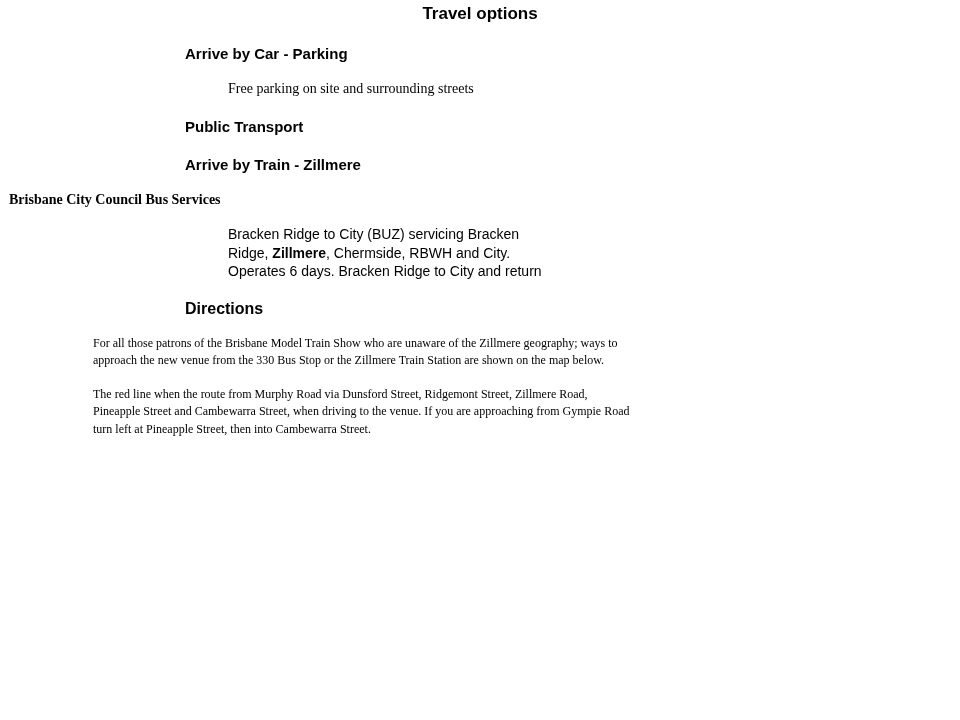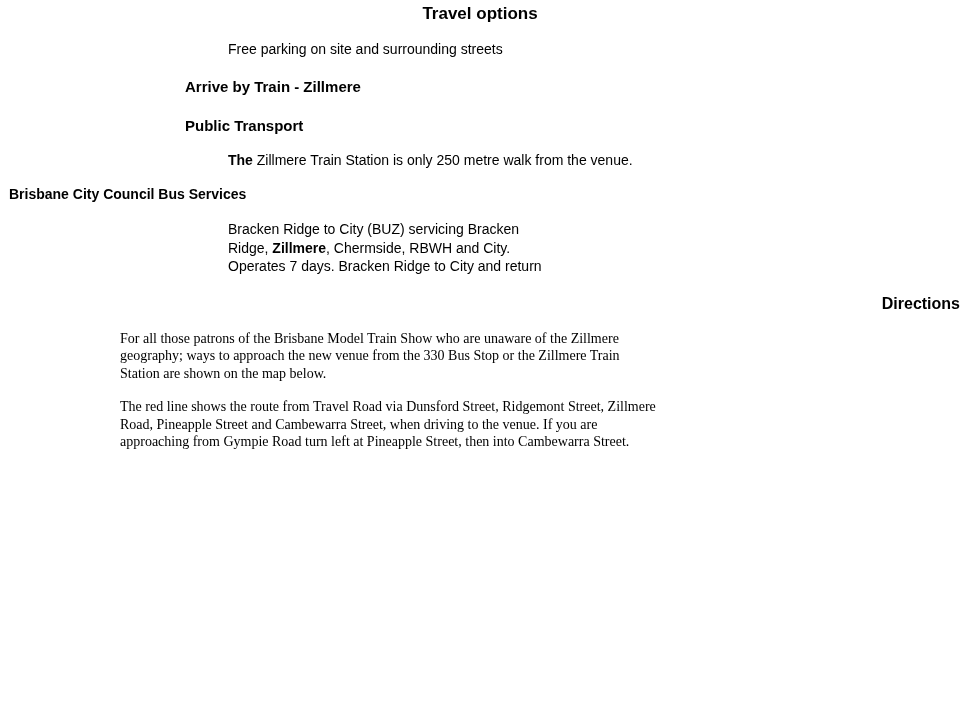--- a/index.html
+++ b/index.html
@@ -35,68 +35,69 @@
     line-height: 20px;
   }
   .h-lg {
     font-size: 16px;
     line-height: 21px;
   }
   .body-line {
     margin-left: 228px;
     font-size: 14px;
     line-height: 19px;
+    font-family: Liberation Serif, serif;
   }
   .sub {
     font-weight: bold;
     margin-left: 9px;
   }
   .para {
     margin-left: 228px;
     font-size: 14px;
     line-height: 18.5px;
     width: 318px;
   }
   .serif-para {
-    margin-left: 120px;
+    margin-left: 93px;
     font-family: "Liberation Serif", serif;
-    font-size: 14px;
+    font-size: 12px;
     line-height: 17.5px;
     width: 540px;
   }
   .bold { font-weight: bold; }
   .mt15 { margin-top: 15px; }
   .mt16 { margin-top: 16px; }
-  .mt17 { margin-top: 17px; text-align: right; }
+  .mt17 { margin-top: 17px; }
   .mt18 { margin-top: 18px; }
   .mt19 { margin-top: 19px; }
 </style>
 </head>
 <body>
 
 <div class="doc">
 
   <div class="title">Travel options</div>
 
+  <div class="h mt19">Arrive by Car - Parking</div>
 
   <div class="body-line mt15">Free parking on site and surrounding streets</div>
 
+  <div class="h mt19">Public Transport</div>
+
   <div class="h mt18">Arrive by Train - Zillmere</div>
 
-  <div class="h mt19">Public Transport</div>
-
-  <div class="body-line mt15"><span class="bold">The</span><span> Zillmere Train Station is only 250 metre walk from the venue.</span></div>
 
 
   <div class="body-line sub mt15">Brisbane City Council Bus Services</div>
 
 
-  <div class="para mt16"><span>Bracken Ridge to City (BUZ) servicing Bracken Ridge, </span><span class="bold">Zillmere</span><span>, Chermside, RBWH and City. Operates 7 days. Bracken Ridge to City and return</span></div>
+  <div class="para mt16"><span>Bracken Ridge to City (BUZ) servicing Bracken Ridge, </span><span class="bold">Zillmere</span><span>, Chermside, RBWH and City. Operates 6 days. Bracken Ridge to City and return</span></div>
 
 
 
   <div class="h h-lg mt17">Directions</div>
 
   <div class="serif-para mt16">For all those patrons of the Brisbane Model Train Show who are unaware of the Zillmere geography; ways to approach the new venue from the 330 Bus Stop or the Zillmere Train Station are shown on the map below.</div>
 
-  <div class="serif-para mt16">The red line shows the route from Travel Road via Dunsford Street, Ridgemont Street, Zillmere Road, Pineapple Street and Cambewarra Street, when driving to the venue. If you are approaching from Gympie Road turn left at Pineapple Street, then into Cambewarra Street.</div>
+  <div class="serif-para mt16">The red line when the route from Murphy Road via Dunsford Street, Ridgemont Street, Zillmere Road, Pineapple Street and Cambewarra Street, when driving to the venue. If you are approaching from Gympie Road turn left at Pineapple Street, then into Cambewarra Street.</div>
 
 </div>
 
 </body></html>

